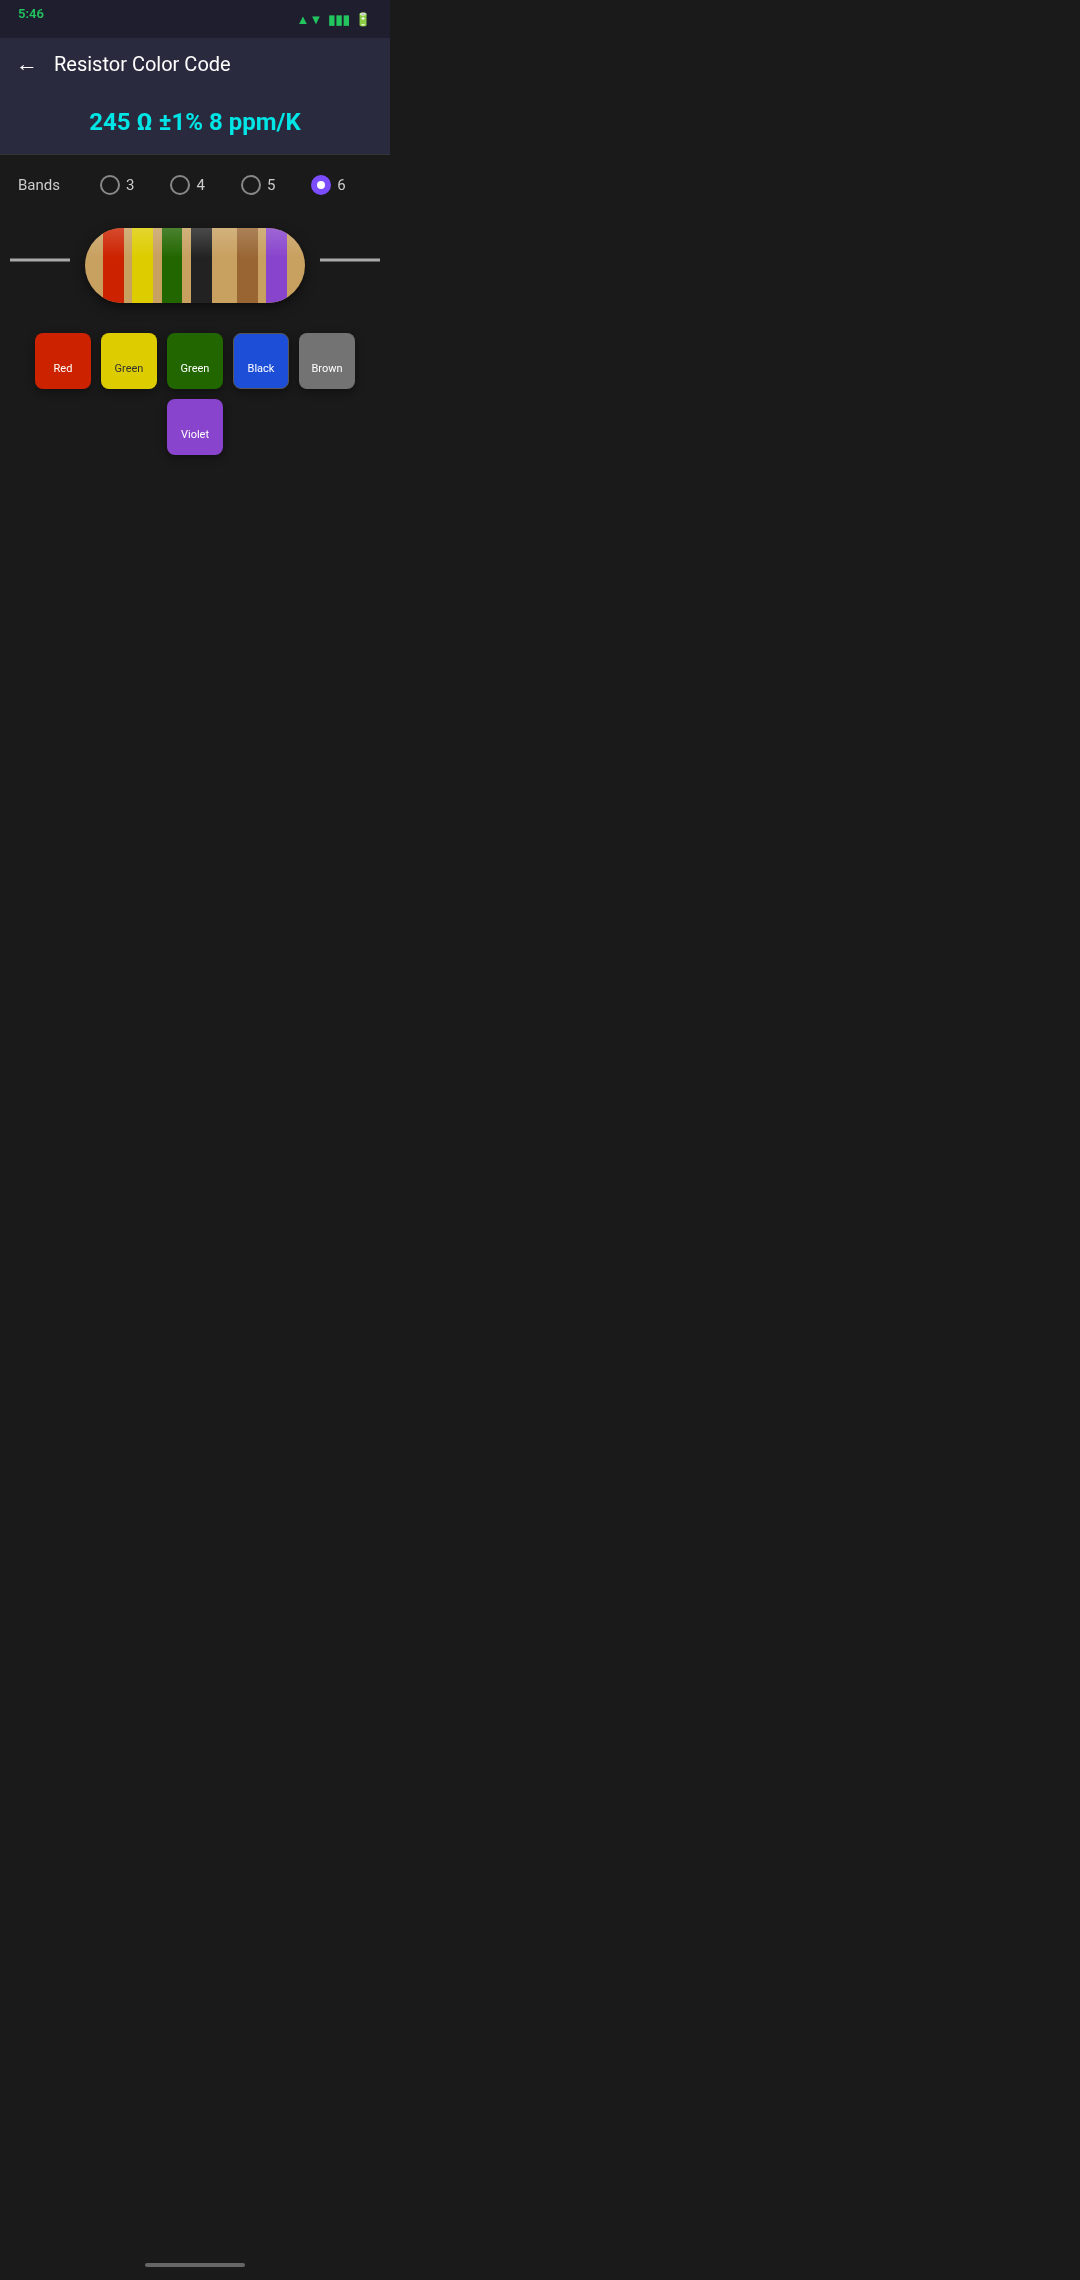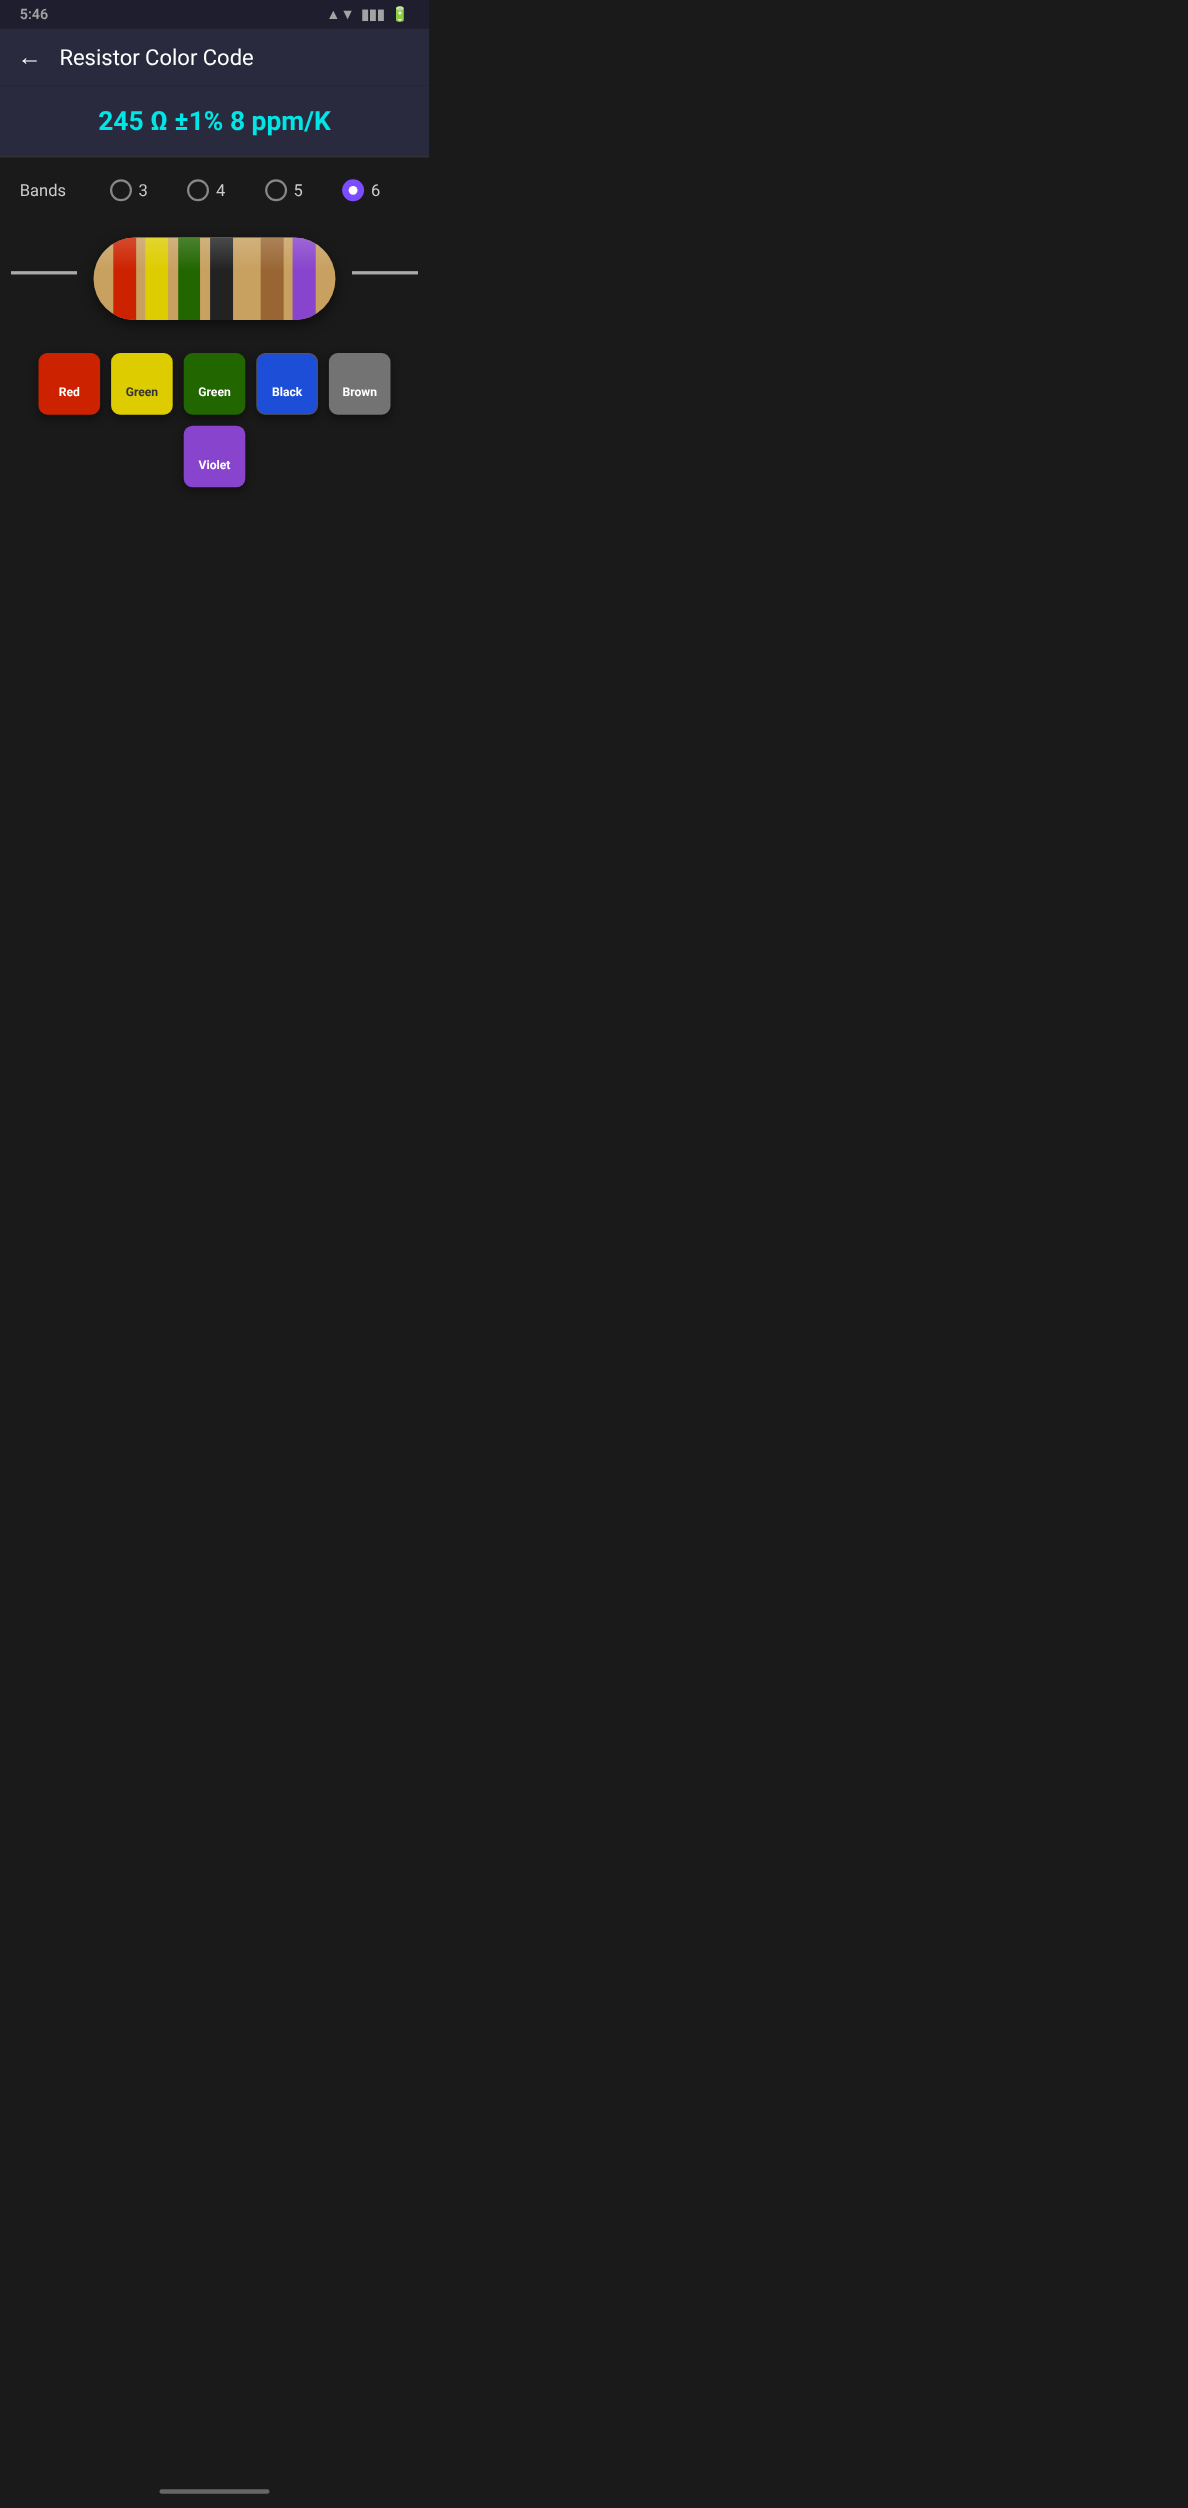--- a/index.html
+++ b/index.html
@@ -16,22 +16,22 @@
     }
 
     
     .status-bar {
       background: #1e1e2e;
       display: flex;
       justify-content: space-between;
       padding: 6px 18px;
       font-size: 13px;
       font-weight: 600;
-      color: #a3a3a3;
-      height: 26px;
+      color: #22c55e;
+      height: 38px;
     }
     .status-bar-right {
       display: flex;
       gap: 6px;
       align-items: center;
     }
     .wifi-icon, .signal-icon, .battery-icon {
       font-size: 13px;
     }
 
@@ -192,21 +192,21 @@
       font-size: 11px;
       font-weight: 600;
       cursor: pointer;
       position: relative;
       box-shadow: 0 3px 8px rgba(0,0,0,0.4);
       user-select: none;
       flex-direction: column;
     }
     .swatch-label {
       font-size: 11px;
-      font-weight: 700;
+      font-weight: 400;
       margin-top: 14px;
     }
 
     
     .nav-bar {
       position: fixed;
       bottom: 0;
       left: 0;
       width: 390px;
       height: 30px;

